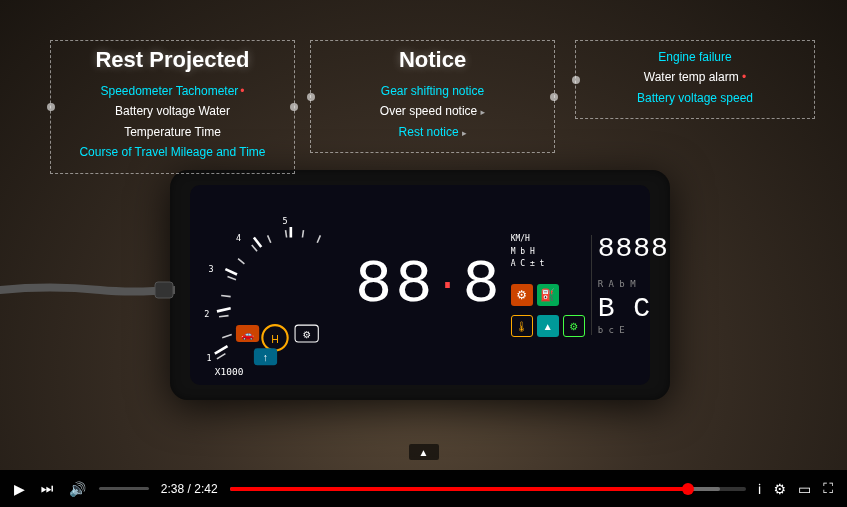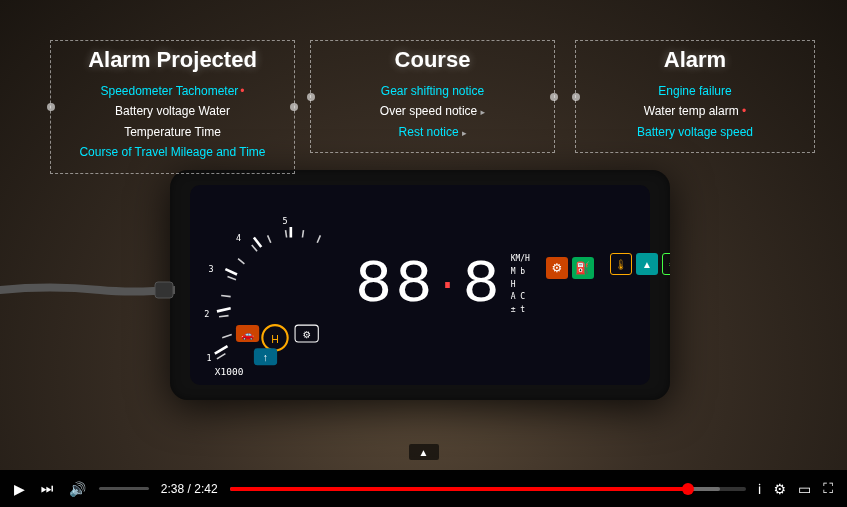--- a/index.html
+++ b/index.html
@@ -293,21 +293,21 @@
           <text x="66" y="162" fill="white" font-size="10" text-anchor="middle">↑</text>
         </svg>
       </div>
 
       <div style="display:flex; flex-direction:column; justify-content:center;">
         <div style="color:white; font-family:'Courier New',monospace; font-size:62px; letter-spacing:3px; line-height:1;">
           88<span style="color:#ff4444; font-size:40px; vertical-align:top; line-height:1.2;">.</span>8
         </div>
       </div>
 
-      <div style="display:flex; flex-direction:row; margin-left:8px; gap:16px;">
+      <div style="display:flex; flex-direction:column; margin-left:8px; gap:9px;">
 
         <div style="color:white; font-size:8px; line-height:1.6; font-family:monospace;">
           <div>KM/H</div>
           <div>M b H</div>
           <div>A C ± t</div>
         </div>
 
         <div style="display:flex; gap:4px; margin-top:4px;">
           <div style="width:22px;height:22px;background:#cc4400;border-radius:3px;display:flex;align-items:center;justify-content:center;color:white;font-size:12px;">⚙</div>
           <div style="width:22px;height:22px;background:#00aa55;border-radius:3px;display:flex;align-items:center;justify-content:center;color:white;font-size:12px;">⛽</div>
@@ -334,39 +334,38 @@
       <rect x="155" y="12" width="18" height="16" rx="3" fill="#333" stroke="#555" stroke-width="1"></rect>
     </svg>
   </div>
 </div>
 
 <div class="overlay">
 
   <div class="info-box box-data">
     <div class="connector conn-left"></div>
     <div class="connector conn-right"></div>
-    <div class="info-box-title">Alarm Projected</div>
+    <div class="info-box-title">Rest Projected</div>
     <div class="info-box-item cyan">Speedometer Tachometer<span style="color:#ff4444;margin-left:2px;">•</span></div>
     <div class="info-box-item white">Battery voltage Water</div>
     <div class="info-box-item white">Temperature Time</div>
     <div class="info-box-item cyan">Course of Travel Mileage and Time</div>
   </div>
 
   <div class="info-box box-notice">
     <div class="connector conn-left"></div>
     <div class="connector conn-right"></div>
-    <div class="info-box-title">Course</div>
+    <div class="info-box-title">Notice</div>
     <div class="info-box-item cyan">Gear shifting notice</div>
     <div class="info-box-item white">Over speed notice <span style="color:#aaa;font-size:9px;">▸</span></div>
     <div class="info-box-item cyan">Rest notice <span style="color:#aaa;font-size:9px;">▸</span></div>
   </div>
 
   <div class="info-box box-alarm">
     <div class="connector conn-left"></div>
-    <div class="info-box-title">Alarm</div>
     <div class="info-box-item cyan">Engine failure</div>
     <div class="info-box-item white">Water temp alarm <span style="color:#ff4444;">•</span></div>
     <div class="info-box-item cyan">Battery voltage speed</div>
   </div>
 </div>
 
 <button class="expand-btn">
   <span>▲</span>
 </button>
 

